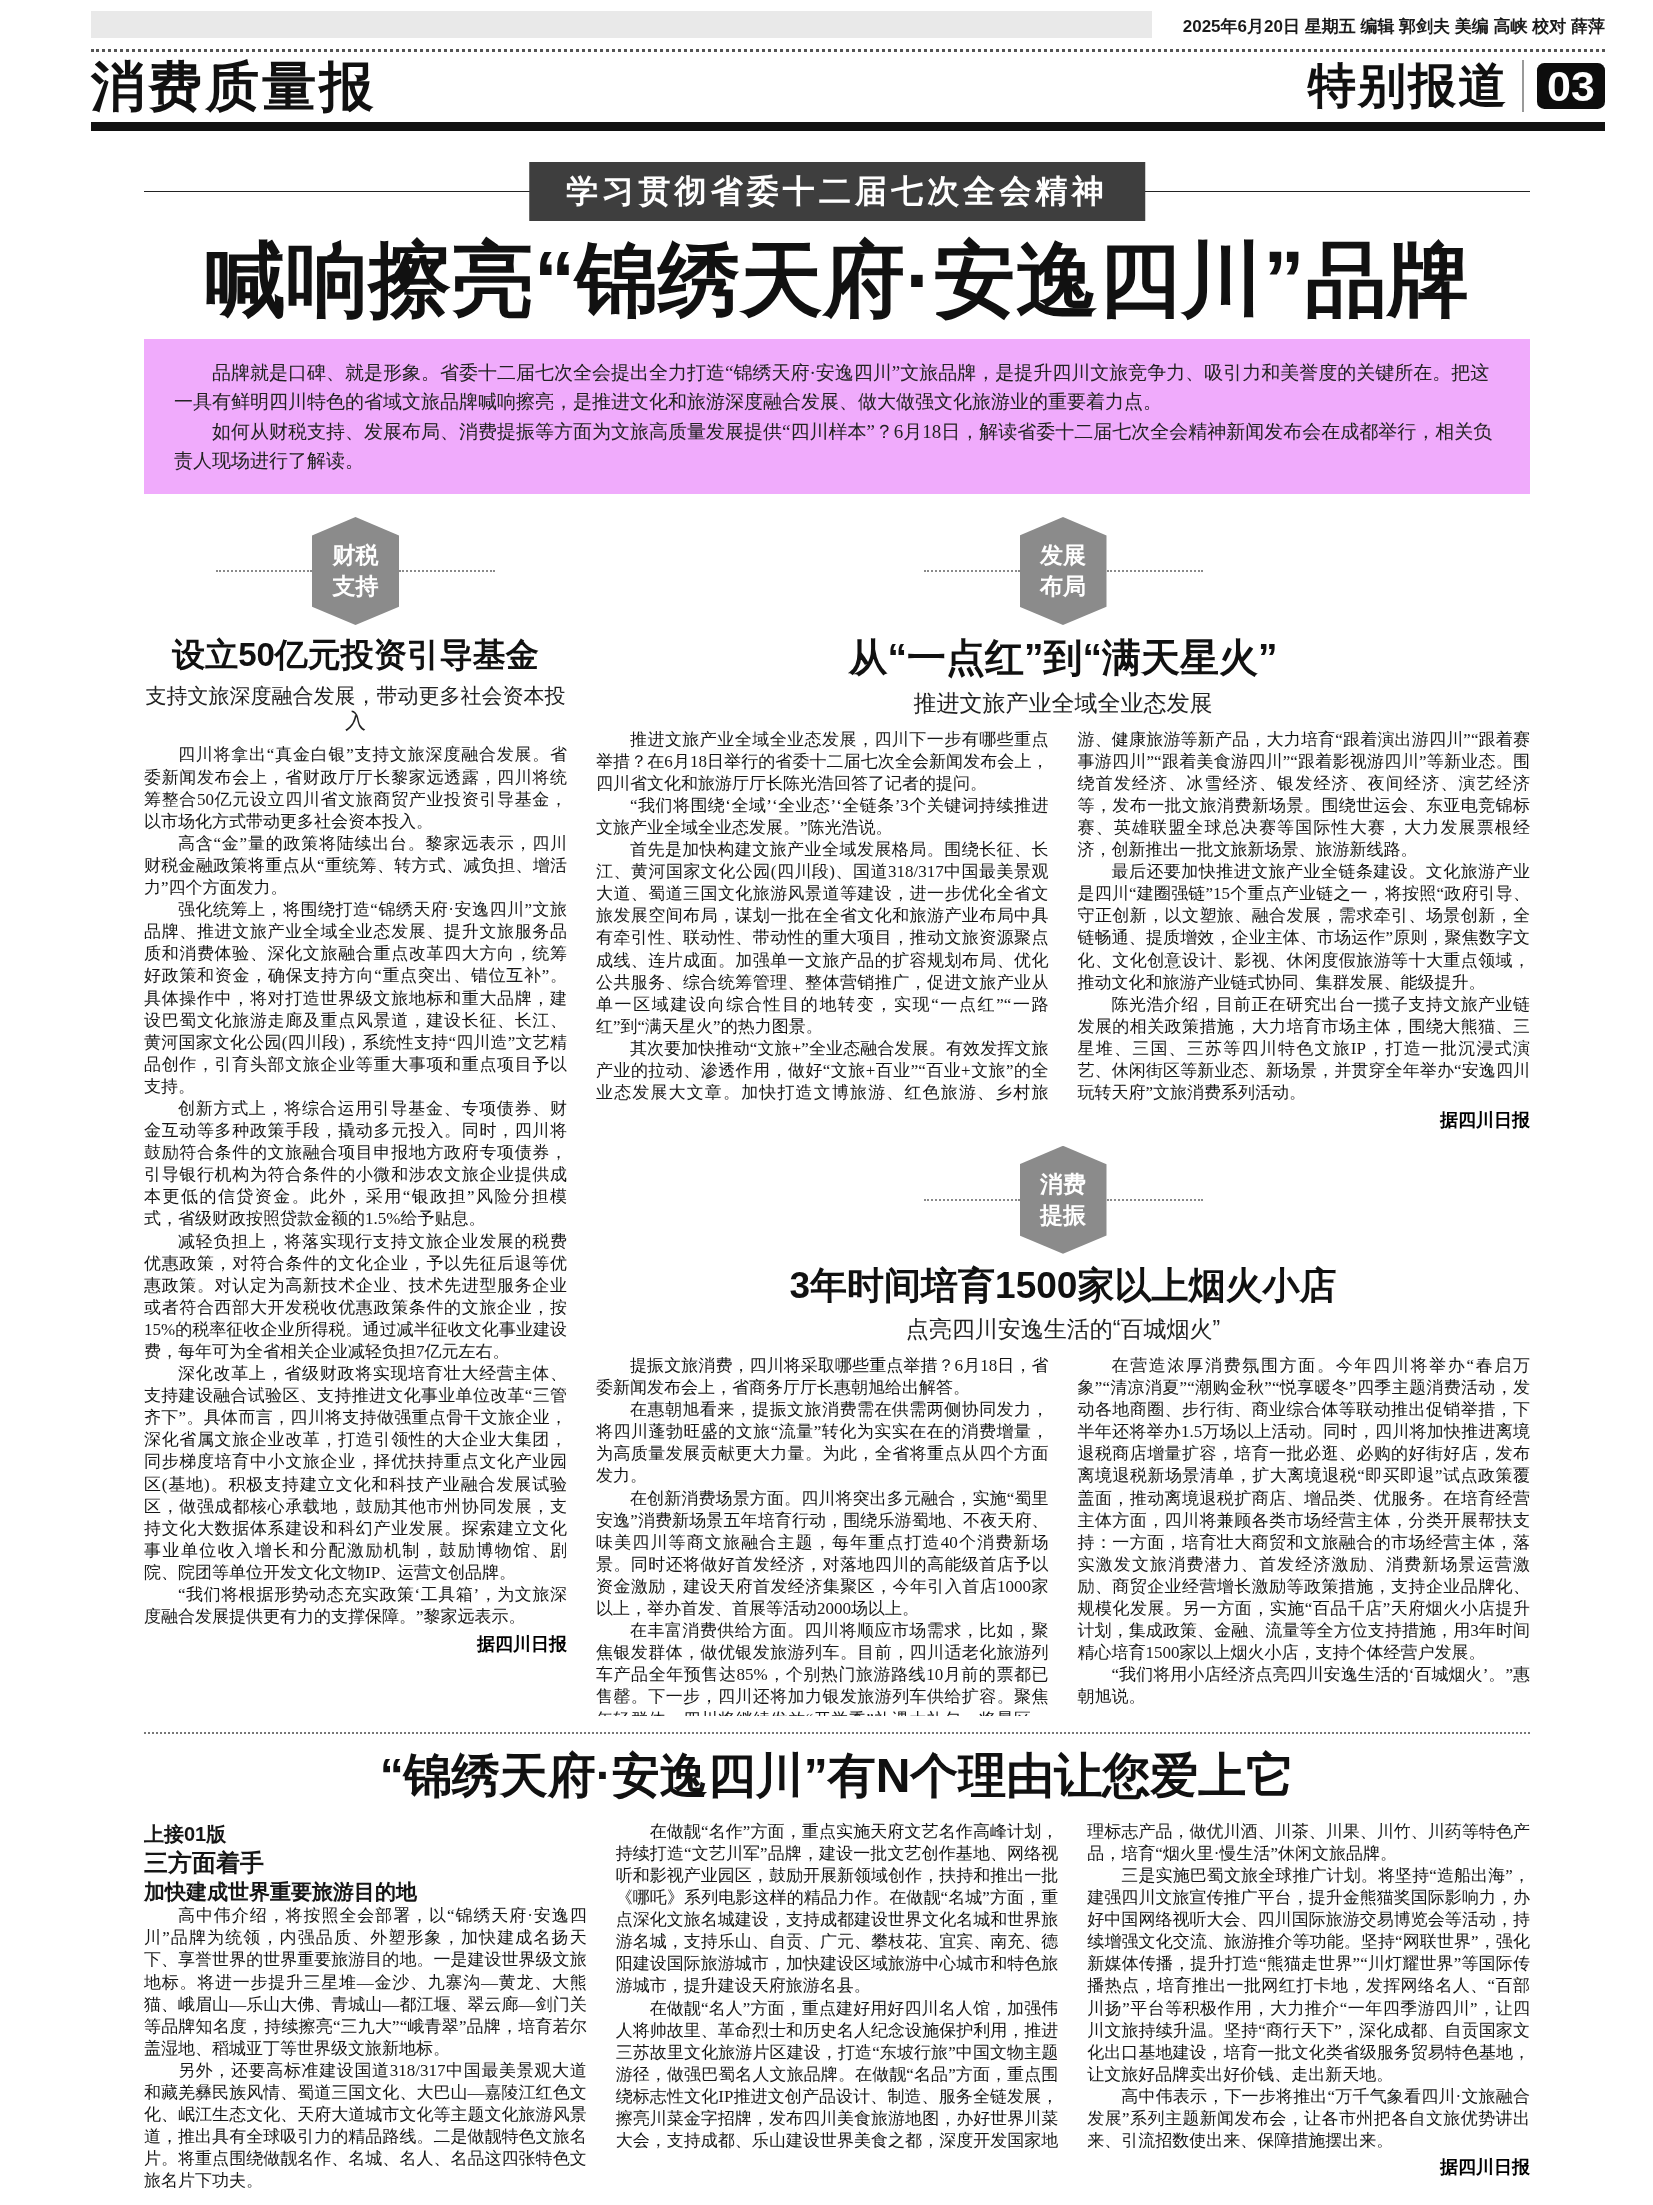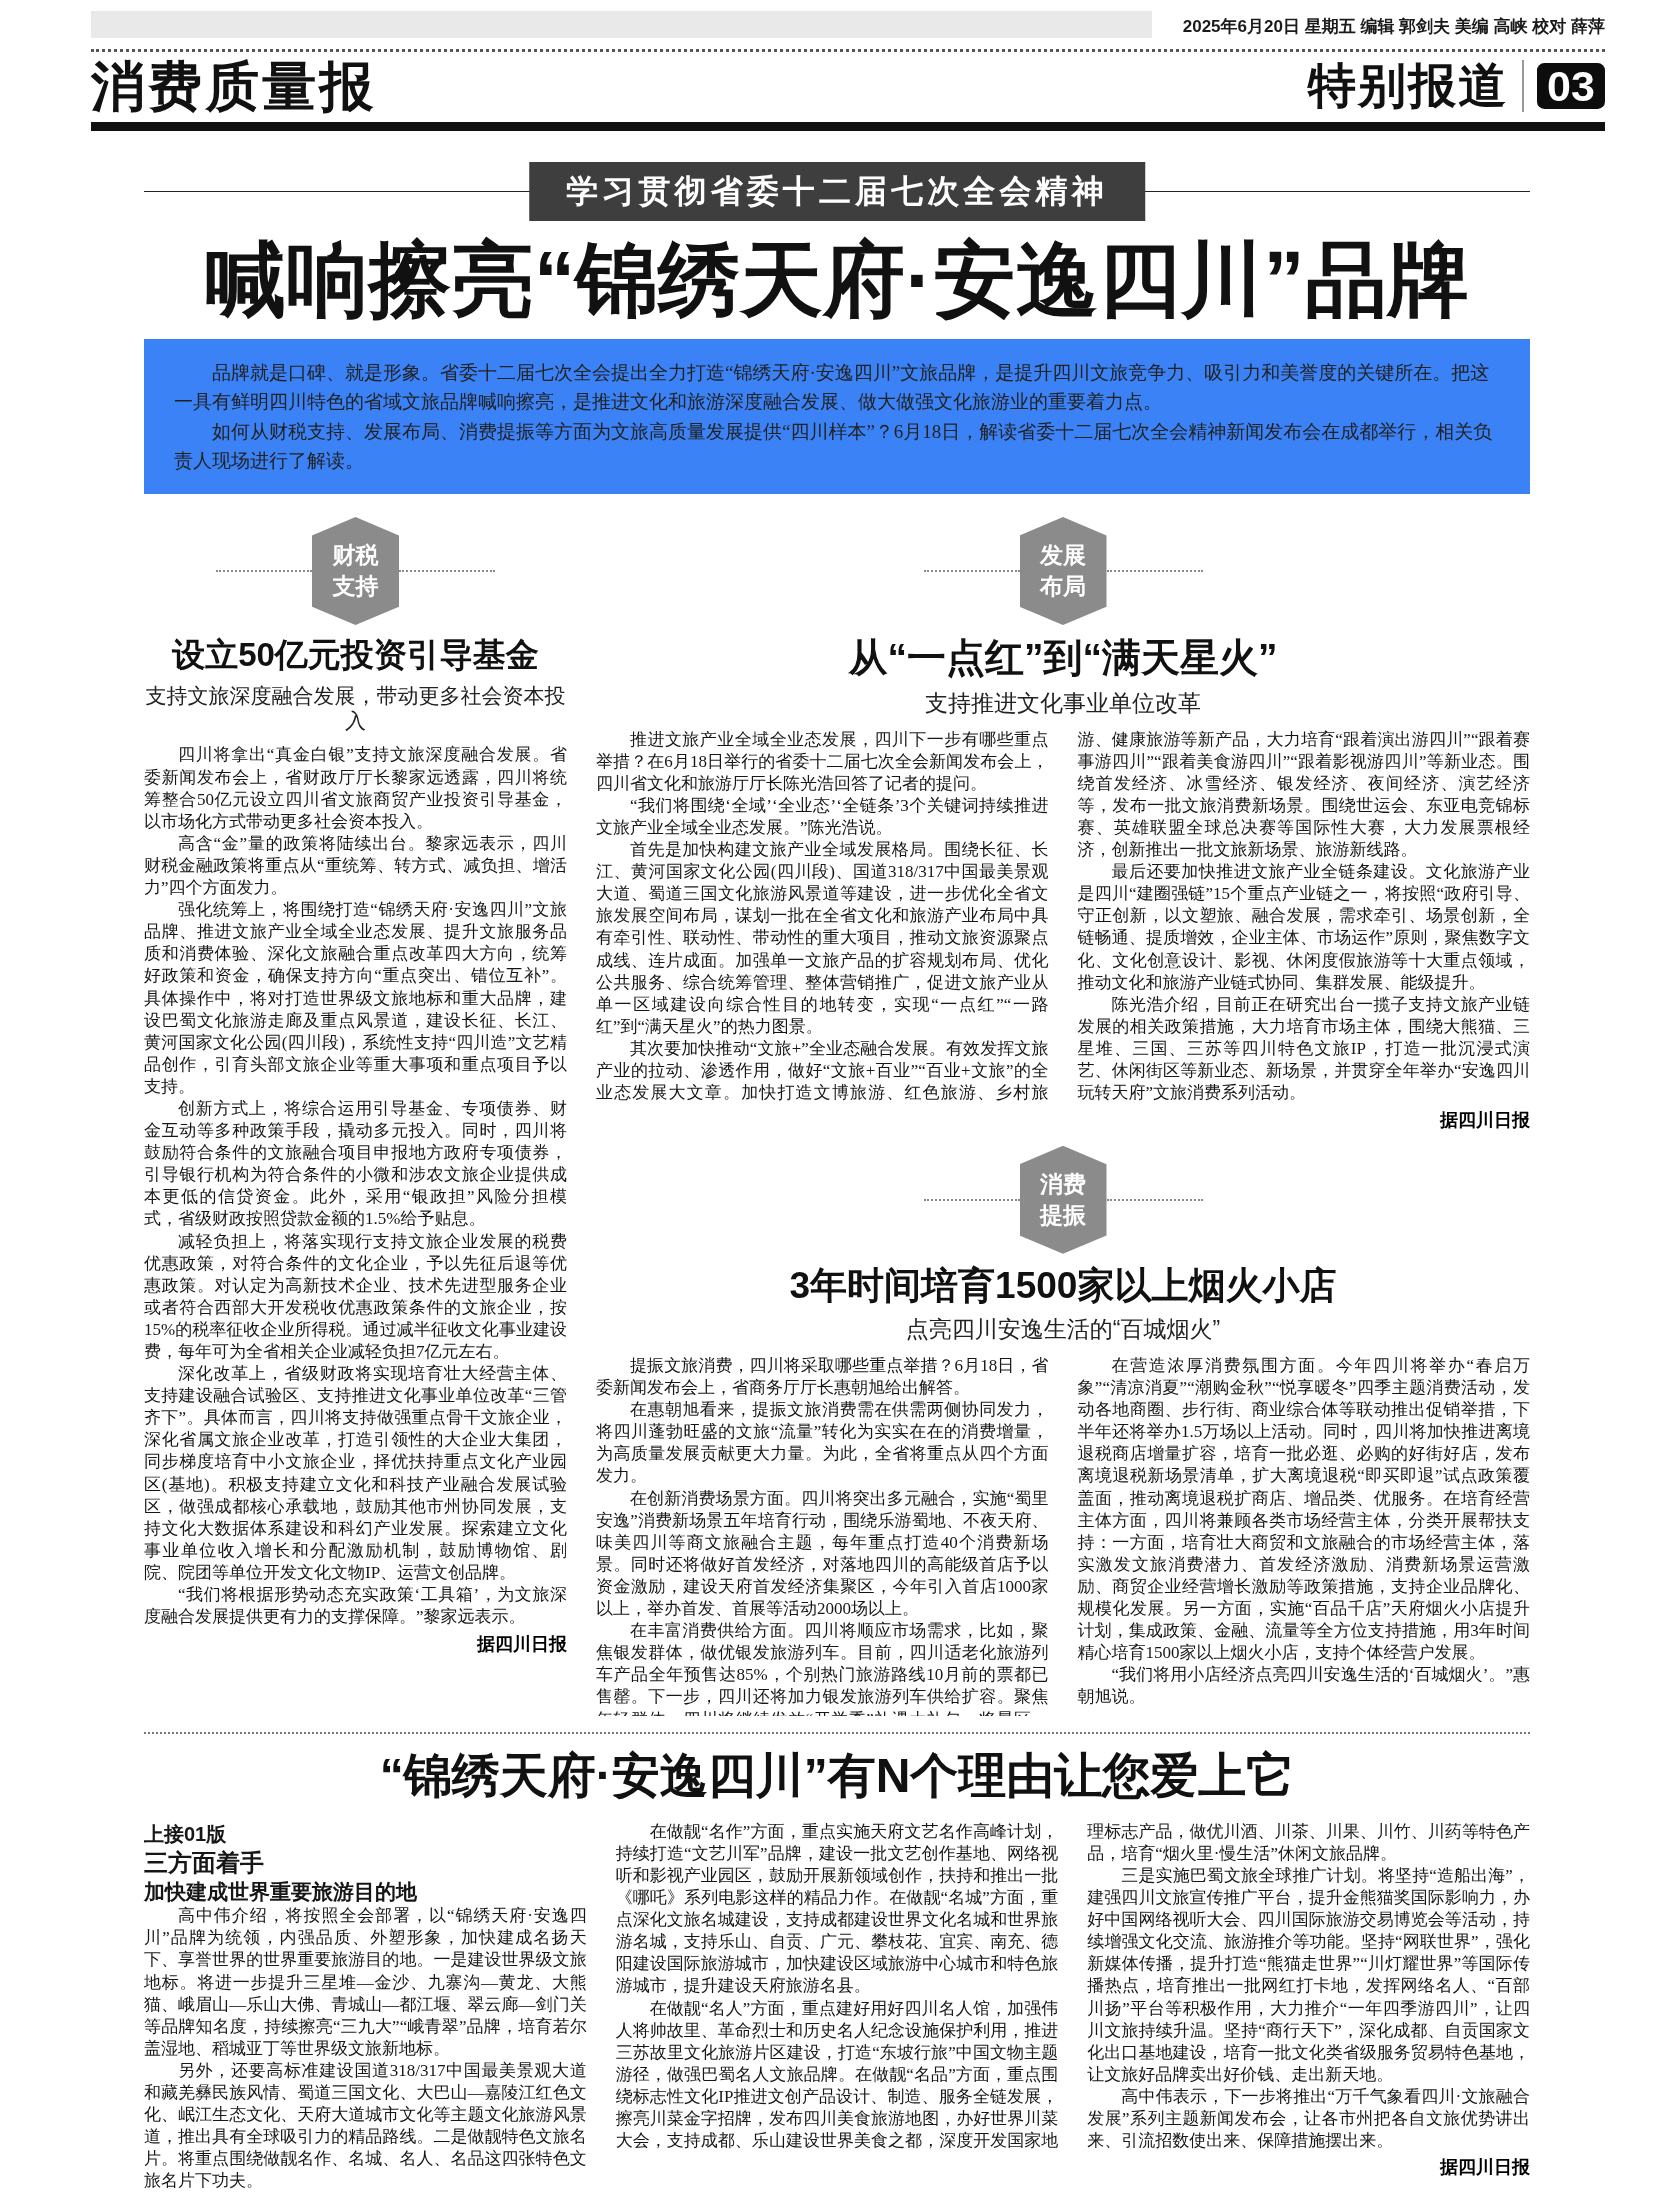--- a/index.html
+++ b/index.html
@@ -23,21 +23,21 @@
   .thick-rule{position:absolute;left:91px;right:49px;top:122px;height:8.8px;background:#111;}
   
   .content{position:absolute;left:124px;right:124px;top:162px;margin-left:20px;}
   .banner-row{position:relative;height:59px;}
   .banner-row .hline{position:absolute;left:0;right:0;top:28.5px;border-top:1.6px solid #222;}
   .banner{position:absolute;left:50%;transform:translateX(-50%);top:0;height:59px;background:#3e3e3e;color:#fff;
     font-family:"Liberation Sans","DejaVu Sans",sans-serif;font-weight:bold;font-size:32px;letter-spacing:4.1px;
     display:flex;align-items:center;padding:0 37px;white-space:nowrap;}
   .main-headline{margin:13.5px 0 0 0;text-align:center;font-family:"Liberation Sans","DejaVu Sans",sans-serif;
     font-weight:bold;font-size:82px;line-height:1.1;letter-spacing:0.5px;white-space:nowrap;}
-  .lead-box{margin-top:14.5px;background:#3b82f6;padding:18.7px 30px;font-size:19px;line-height:1.55;color:#222;}
+  .lead-box{margin-top:14.5px;background:#f0abfc;padding:18.7px 30px;font-size:19px;line-height:1.55;color:#222;}
   .lead-box p{margin:0;text-indent:2em;}
   
   .badge-row{display:flex;align-items:center;justify-content:center;margin:5.2px 0 3.1px 0;}
   .badge-row .dash{width:96px;border-top:2.6px dotted #8a8a8a;}
   .hexbadge{width:87px;height:108px;background:#8b8b8b;color:#fff;display:flex;flex-direction:column;
     align-items:center;justify-content:center;gap:8.3px;font-family:"Liberation Sans","DejaVu Sans",sans-serif;
     font-weight:bold;font-size:23px;line-height:1;
     clip-path:polygon(50% 0%,100% 17%,100% 83%,50% 100%,0% 83%,0% 17%);}
   .art-h2{margin:11.4px 0 0 0;text-align:center;font-family:"Liberation Sans","DejaVu Sans",sans-serif;
     font-weight:bold;line-height:1.15;}
@@ -132,21 +132,21 @@
         <section>
           <div class="badge-row">
             <div class="dash"></div>
             <div class="hexbadge">
               <span>发展</span>
               <span>布局</span>
             </div>
             <div class="dash"></div>
           </div>
           <h2 class="art-h2 h2-m">从“一点红”到“满天星火”</h2>
-          <h3 class="art-h3 h3-m">支持推进文化事业单位改革</h3>
+          <h3 class="art-h3 h3-m">推进文旅产业全域全业态发展</h3>
           <div class="bodytext twocol">
               <p>推进文旅产业全域全业态发展，四川下一步有哪些重点举措？在6月18日举行的省委十二届七次全会新闻发布会上，四川省文化和旅游厅厅长陈光浩回答了记者的提问。</p>
               <p>“我们将围绕‘全域’‘全业态’‘全链条’3个关键词持续推进文旅产业全域全业态发展。”陈光浩说。</p>
               <p>首先是加快构建文旅产业全域发展格局。围绕长征、长江、黄河国家文化公园(四川段)、国道318/317中国最美景观大道、蜀道三国文化旅游风景道等建设，进一步优化全省文旅发展空间布局，谋划一批在全省文化和旅游产业布局中具有牵引性、联动性、带动性的重大项目，推动文旅资源聚点成线、连片成面。加强单一文旅产品的扩容规划布局、优化公共服务、综合统筹管理、整体营销推广，促进文旅产业从单一区域建设向综合性目的地转变，实现“一点红”“一路红”到“满天星火”的热力图景。</p>
               <p>其次要加快推动“文旅+”全业态融合发展。有效发挥文旅产业的拉动、渗透作用，做好“文旅+百业”“百业+文旅”的全业态发展大文章。加快打造文博旅游、红色旅游、乡村旅游、健康旅游等新产品，大力培育“跟着演出游四川”“跟着赛事游四川”“跟着美食游四川”“跟着影视游四川”等新业态。围绕首发经济、冰雪经济、银发经济、夜间经济、演艺经济等，发布一批文旅消费新场景。围绕世运会、东亚电竞锦标赛、英雄联盟全球总决赛等国际性大赛，大力发展票根经济，创新推出一批文旅新场景、旅游新线路。</p>
               <p>最后还要加快推进文旅产业全链条建设。文化旅游产业是四川“建圈强链”15个重点产业链之一，将按照“政府引导、守正创新，以文塑旅、融合发展，需求牵引、场景创新，全链畅通、提质增效，企业主体、市场运作”原则，聚焦数字文化、文化创意设计、影视、休闲度假旅游等十大重点领域，推动文化和旅游产业链式协同、集群发展、能级提升。</p>
               <p>陈光浩介绍，目前正在研究出台一揽子支持文旅产业链发展的相关政策措施，大力培育市场主体，围绕大熊猫、三星堆、三国、三苏等四川特色文旅IP，打造一批沉浸式演艺、休闲街区等新业态、新场景，并贯穿全年举办“安逸四川玩转天府”文旅消费系列活动。</p>
             </div>
           <span class="source">据四川日报</span>
         </section>

